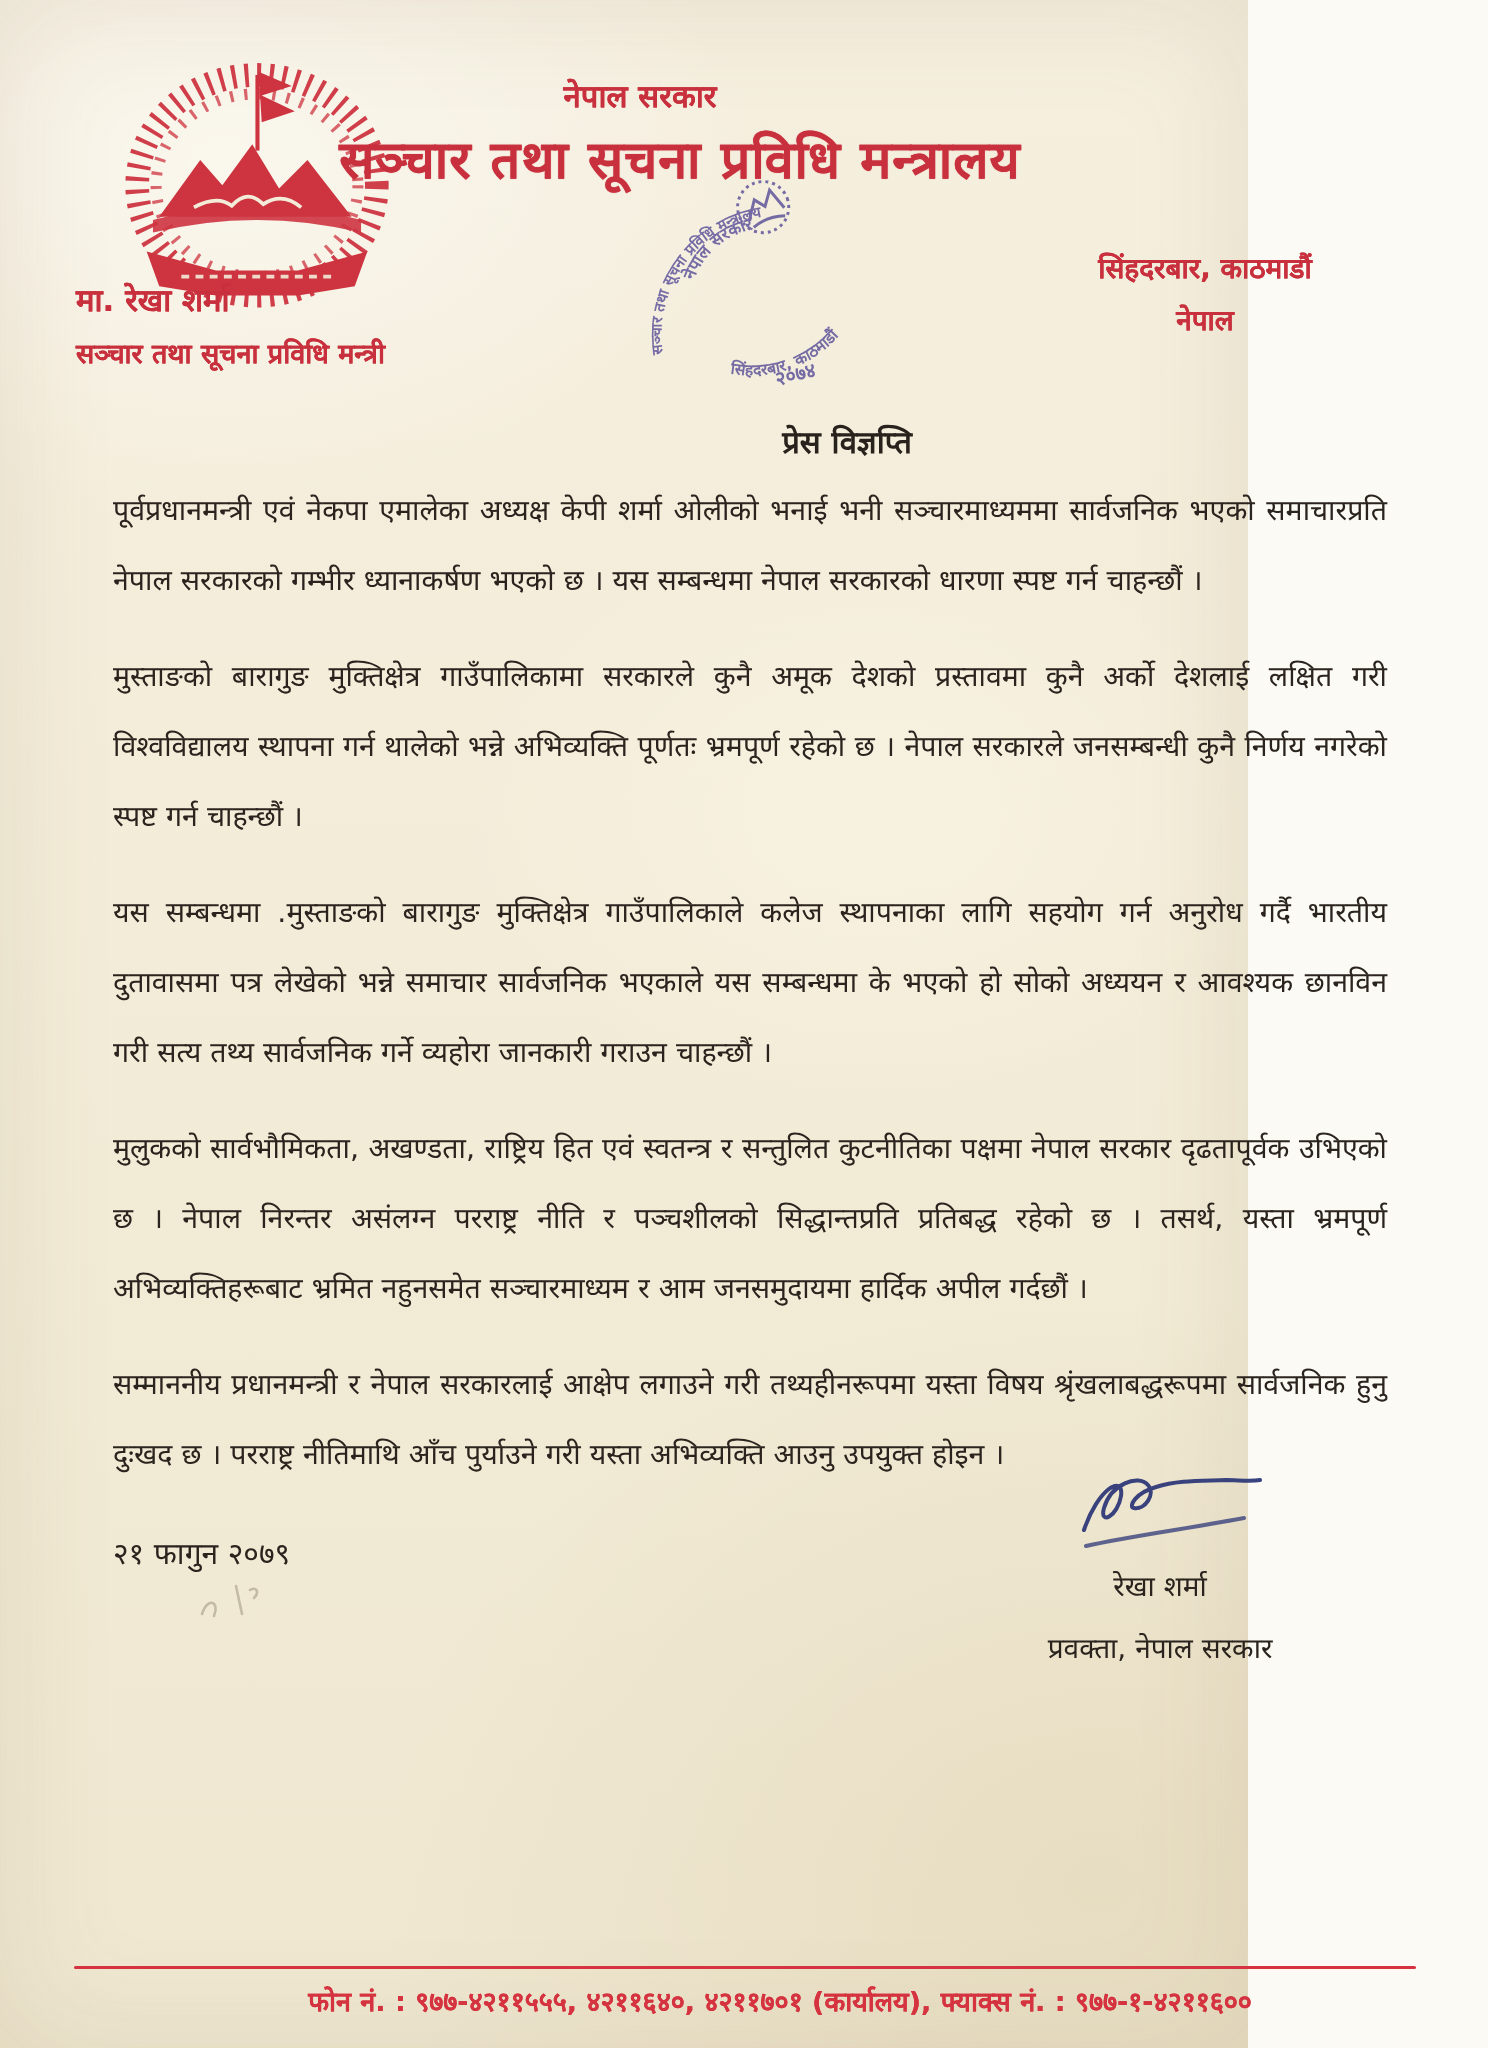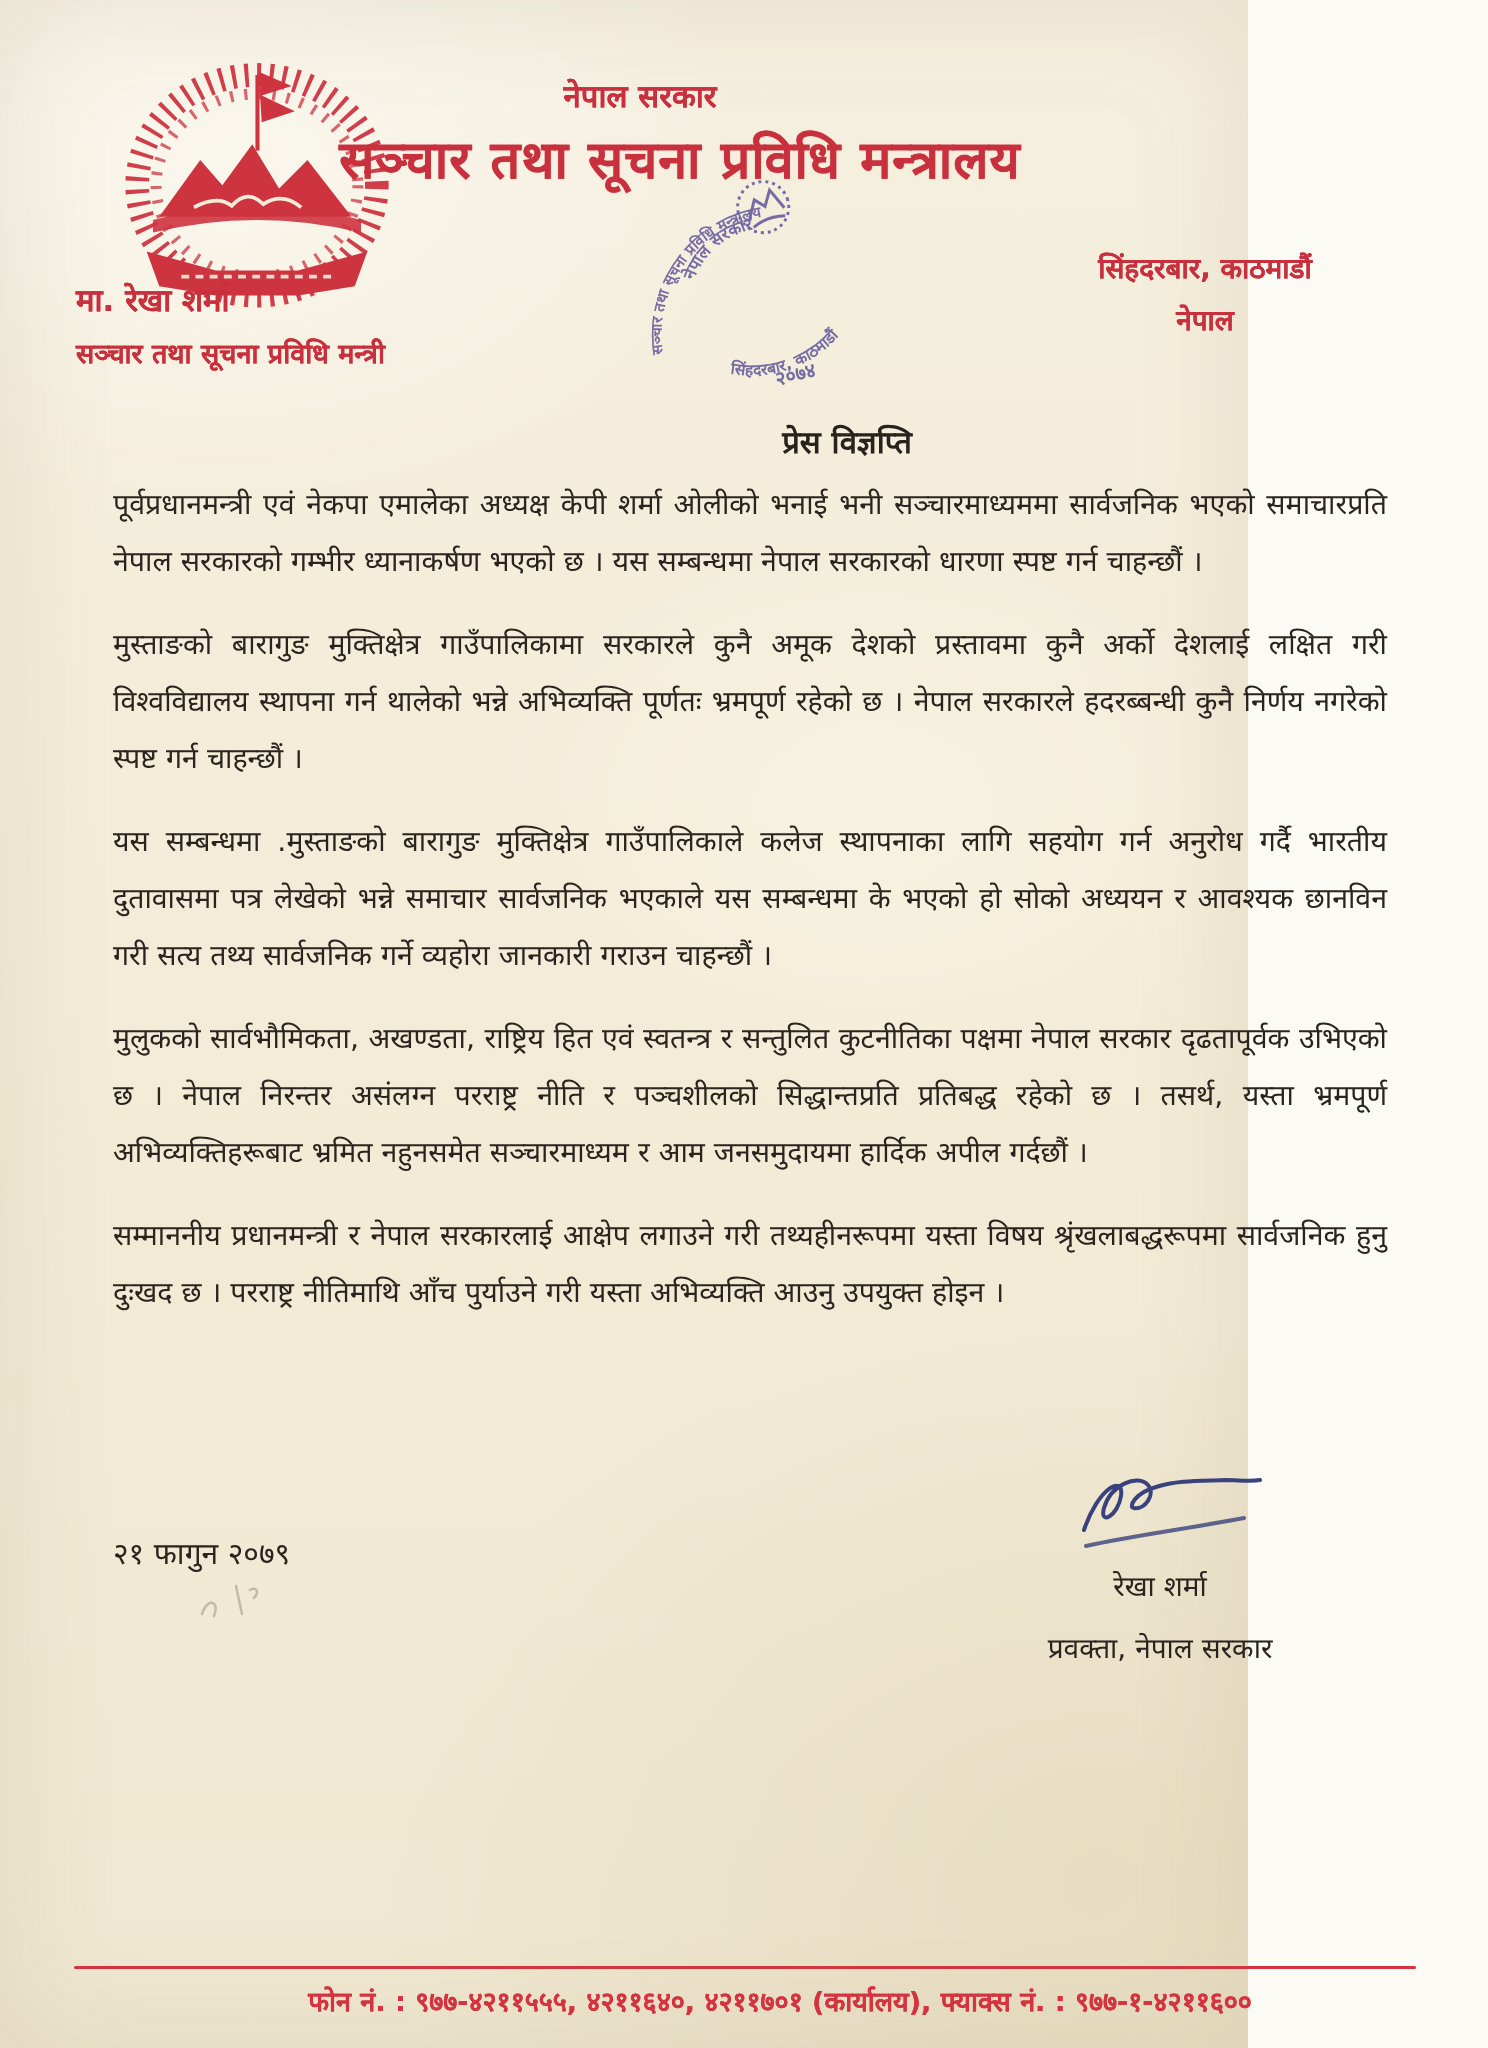--- a/index.html
+++ b/index.html
@@ -42,21 +42,21 @@
     color:#c8303d;font-weight:bold;font-size:28px;text-shadow:0 0 .5px #c8303d;
   }
   .address .line2{margin-top:14px;}
   
   .doc-title{
     position:absolute;left:512px;top:420px;width:400px;text-align:right;
     font-size:31px;font-weight:bold;color:#28221d;
   }
   .body-text{
     position:absolute;left:113px;top:476px;width:1274px;
-    font-size:28.5px;line-height:57px;color:#2b241e;
+    font-size:28.5px;line-height:70px;color:#2b241e;
     text-align:justify;
   }
   .body-text p{margin:0 0 26px 0;}
   .date-line{
     position:absolute;left:113px;top:1532px;
     font-size:30px;color:#2b241e;
   }
   
   .signature-svg{position:absolute;left:1068px;top:1458px;width:210px;height:112px;}
   .signer-name{
@@ -138,21 +138,21 @@
 
   <div class="address">
     <div class="line1">सिंहदरबार, काठमाडौं</div>
     <div class="line2">नेपाल</div>
   </div>
 
   <div class="doc-title">प्रेस विज्ञप्ति</div>
 
   <div class="body-text">
     <p>पूर्वप्रधानमन्त्री एवं नेकपा एमालेका अध्यक्ष केपी शर्मा ओलीको भनाई भनी सञ्चारमाध्यममा सार्वजनिक भएको समाचारप्रति नेपाल सरकारको गम्भीर ध्यानाकर्षण भएको छ । यस सम्बन्धमा नेपाल सरकारको धारणा स्पष्ट गर्न चाहन्छौं ।</p>
-    <p>मुस्ताङको बारागुङ मुक्तिक्षेत्र गाउँपालिकामा सरकारले कुनै अमूक देशको प्रस्तावमा कुनै अर्को देशलाई लक्षित गरी विश्वविद्यालय स्थापना गर्न थालेको भन्ने अभिव्यक्ति पूर्णतः भ्रमपूर्ण रहेको छ । नेपाल सरकारले हदरब्बन्धी कुनै निर्णय नगरेको स्पष्ट गर्न चाहन्छौं ।</p>
+    <p>मुस्ताङको बारागुङ मुक्तिक्षेत्र गाउँपालिकामा सरकारले कुनै अमूक देशको प्रस्तावमा कुनै अर्को देशलाई लक्षित गरी विश्वविद्यालय स्थापना गर्न थालेको भन्ने अभिव्यक्ति पूर्णतः भ्रमपूर्ण रहेको छ । नेपाल सरकारले जनसम्बन्धी कुनै निर्णय नगरेको स्पष्ट गर्न चाहन्छौं ।</p>
     <p>यस सम्बन्धमा .मुस्ताङको बारागुङ मुक्तिक्षेत्र गाउँपालिकाले कलेज स्थापनाका लागि सहयोग गर्न अनुरोध गर्दै भारतीय दुतावासमा पत्र लेखेको भन्ने समाचार सार्वजनिक भएकाले यस सम्बन्धमा के भएको हो सोको अध्ययन र आवश्यक छानविन गरी सत्य तथ्य सार्वजनिक गर्ने व्यहोरा जानकारी गराउन चाहन्छौं ।</p>
     <p>मुलुकको सार्वभौमिकता, अखण्डता, राष्ट्रिय हित एवं स्वतन्त्र र सन्तुलित कुटनीतिका पक्षमा नेपाल सरकार दृढतापूर्वक उभिएको छ । नेपाल निरन्तर असंलग्न परराष्ट्र नीति र पञ्चशीलको सिद्धान्तप्रति प्रतिबद्ध रहेको छ । तसर्थ, यस्ता भ्रमपूर्ण अभिव्यक्तिहरूबाट भ्रमित नहुनसमेत सञ्चारमाध्यम र आम जनसमुदायमा हार्दिक अपील गर्दछौं ।</p>
     <p>सम्माननीय प्रधानमन्त्री र नेपाल सरकारलाई आक्षेप लगाउने गरी तथ्यहीनरूपमा यस्ता विषय श्रृंखलाबद्धरूपमा सार्वजनिक हुनु दुःखद छ । परराष्ट्र नीतिमाथि आँच पुर्याउने गरी यस्ता अभिव्यक्ति आउनु उपयुक्त होइन ।</p>
   </div>
 
   <div class="date-line">२१ फागुन २०७९</div>
 
   <svg class="signature-svg" viewBox="0 0 210 112">
     <g fill="none" stroke="#2a3577" stroke-width="4" stroke-linecap="round" stroke-linejoin="round" opacity=".92">
       <path d="M16,72 C30,30 56,16 53,38 C50,58 31,68 36,50 C43,26 70,16 80,27 C88,36 77,52 66,50 C60,49 67,35 88,29 C110,22 134,23 158,22 C170,22 182,24 192,22"></path>

